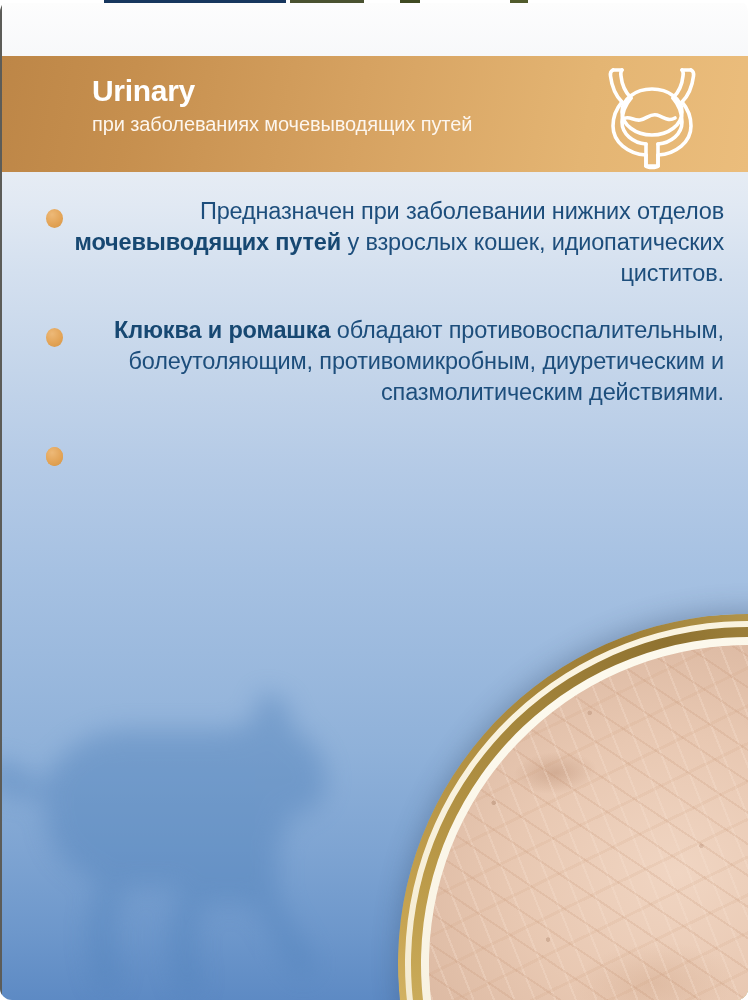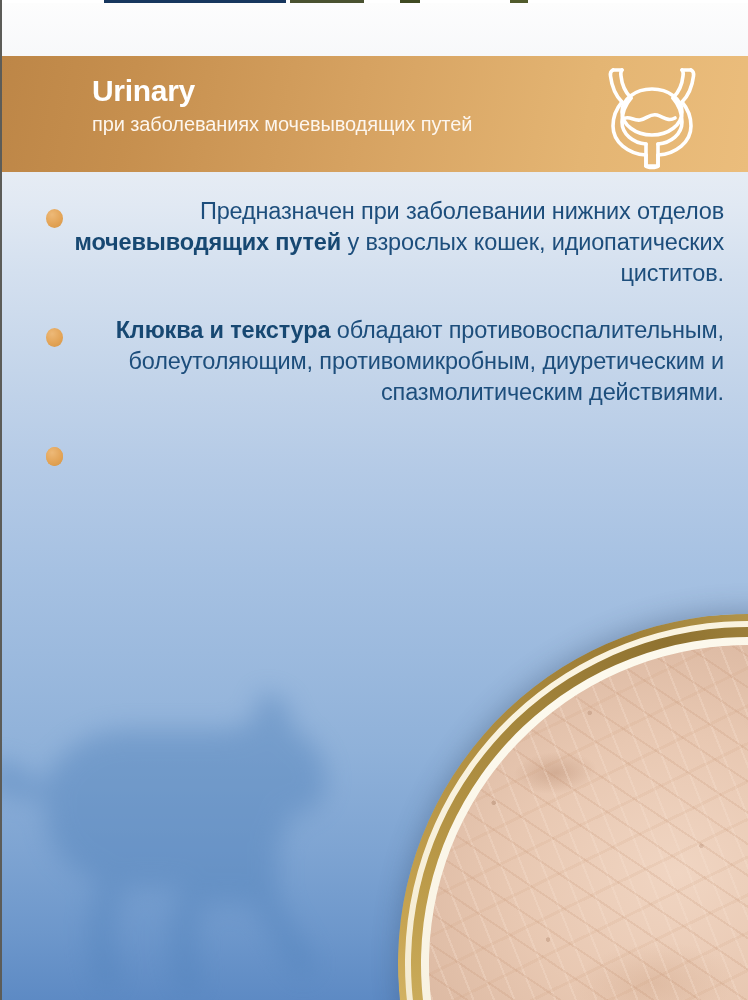--- a/index.html
+++ b/index.html
@@ -11,20 +11,21 @@
   body {
     font-family: "Liberation Sans", "DejaVu Sans", sans-serif;
   }
 
   .page {
     position: relative;
     width: 748px;
     height: 1000px;
     overflow: hidden;
     background: #ffffff;
+    border-radius: 12px;
   }
 
   
   .top-sliver {
     position: absolute;
     top: 0; left: 0;
     width: 748px;
     height: 3px;
     background: linear-gradient(90deg,
         #6b6b6b 0px, #6b6b6b 2px,
@@ -373,21 +374,21 @@
     </div>
   </div>
 
   <ul class="bullets">
     <li class="bullet">
       <span class="bullet-dot"></span>
       <div class="bullet-text"><span>Предназначен при заболевании нижних отделов </span><b>мочевыводящих путей</b><span> у взрослых кошек, идиопатических циститов.</span></div>
     </li>
     <li class="bullet">
       <span class="bullet-dot"></span>
-      <div class="bullet-text"><b>Клюква и текстура</b><span> обладают противовоспалительным, болеутоляющим, противомикробным, диуретическим и спазмолитическим действиями.</span></div>
+      <div class="bullet-text"><b>Клюква и ромашка</b><span> обладают противовоспалительным, болеутоляющим, противомикробным, диуретическим и спазмолитическим действиями.</span></div>
     </li>
     <li class="bullet tight">
       <span class="bullet-dot"></span>
     </li>
     <li class="bullet tight">
       <span class="bullet-dot"></span>
     </li>
   </ul>
 
   <div class="edge-left"></div>

